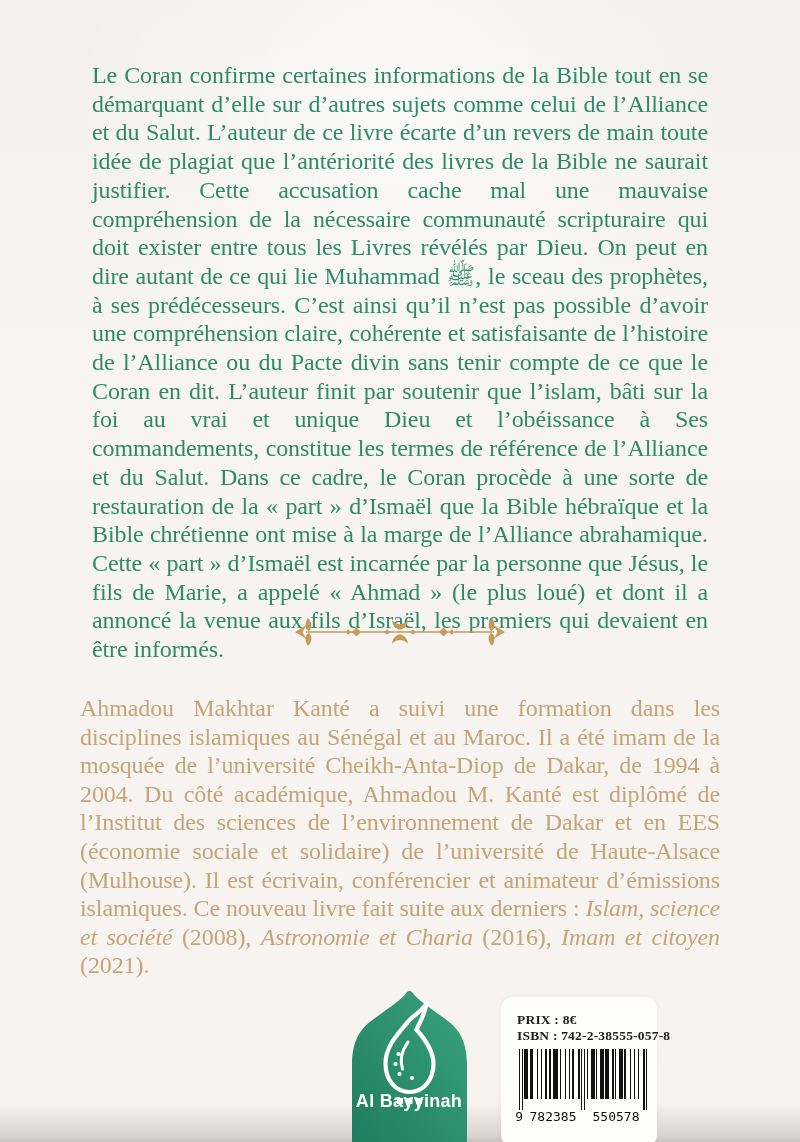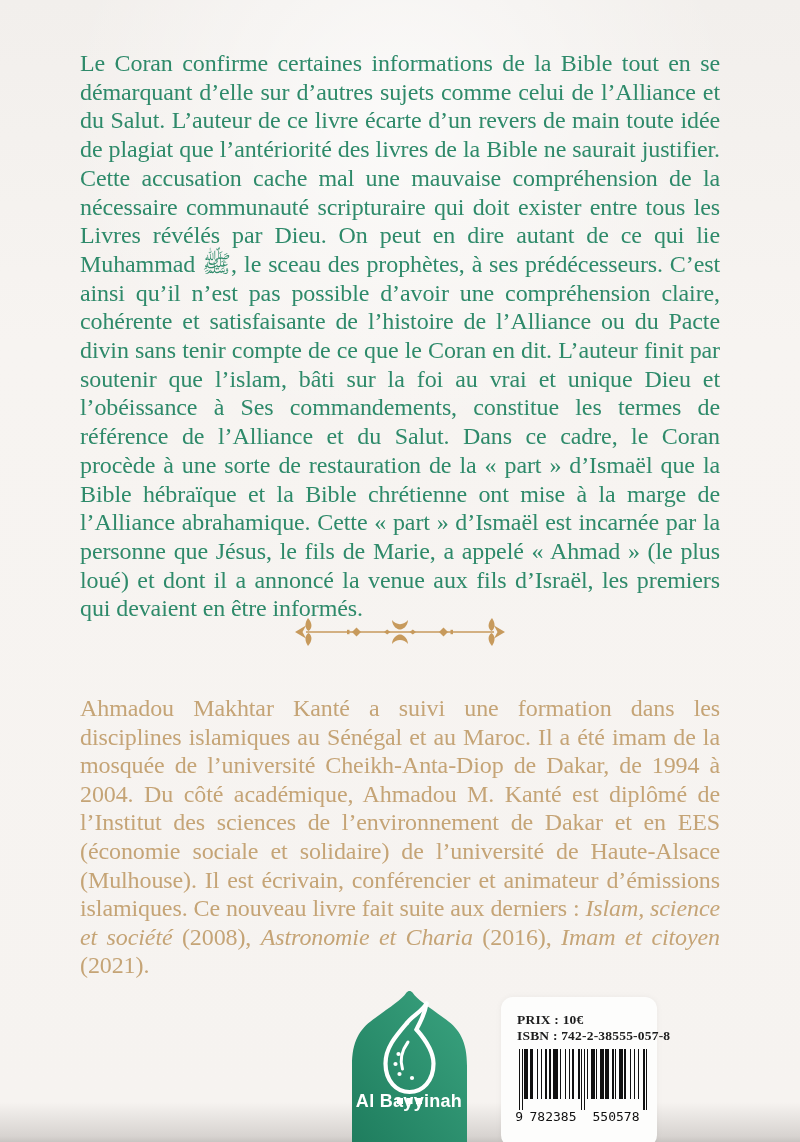--- a/index.html
+++ b/index.html
@@ -4,21 +4,21 @@
 <style>
   html,body{margin:0;padding:0;}
   body{width:800px;height:1142px;overflow:hidden;font-family:"Liberation Serif","DejaVu Serif",serif;}
   .page{
     position:relative;width:800px;height:1142px;overflow:hidden;
     background:
       radial-gradient(ellipse 60% 40% at 50% 10%, rgba(255,255,255,.65), rgba(255,255,255,0) 70%),
       linear-gradient(180deg,#f2efec 0%,#f7f4f1 30%,#f6f3f0 96.5%,#d7d3d0 99.5%,#c9c5c2 100%);
   }
   .synopsis{
-    position:absolute;left:80px;right:80px;top:49px;margin:0;
+    position:absolute;left:80px;right:80px;top:49px;margin:12px;
     font-size:24px;line-height:28.7px;color:#2e8a6a;
     text-align:justify;letter-spacing:-0.1px;
   }
   .divider-wrap{position:absolute;left:0;right:0;top:610px;display:flex;justify-content:center;}
   .bio{
     position:absolute;left:80px;right:80px;top:694px;margin:0;
     font-size:24px;line-height:28.6px;color:#c5a476;
     text-align:justify;letter-spacing:-0.1px;
   }
   .logo{position:absolute;left:352px;top:990px;width:115px;height:152px;}
@@ -100,21 +100,21 @@
         <circle cx="60" cy="88" r="2.1"></circle>
         <rect x="45" y="108" width="6" height="6"></rect>
         <rect x="54.5" y="108" width="6" height="6"></rect>
         <rect x="64" y="108" width="6" height="6"></rect>
       </g>
     </svg>
     <div class="logo-label">Al Bayyinah</div>
   </div>
 
   <div class="barcode-box">
-    <div class="price-line">PRIX : 10€</div>
+    <div class="price-line">PRIX : 8€</div>
     <div class="isbn-line">ISBN : 742-2-38555-057-8</div>
     <svg class="barcode-svg" width="140" height="74" viewBox="0 0 140 74" aria-hidden="true" shape-rendering="crispEdges">
       <g id="bars" fill="#111111">
           <rect x="6.00" y="0" width="1.35" height="61"></rect>
           <rect x="8.70" y="0" width="1.35" height="61"></rect>
           <rect x="11.40" y="0" width="1.35" height="50"></rect>
           <rect x="12.75" y="0" width="1.35" height="50"></rect>
           <rect x="14.10" y="0" width="1.35" height="50"></rect>
           <rect x="16.80" y="0" width="1.35" height="50"></rect>
           <rect x="18.15" y="0" width="1.35" height="50"></rect>

